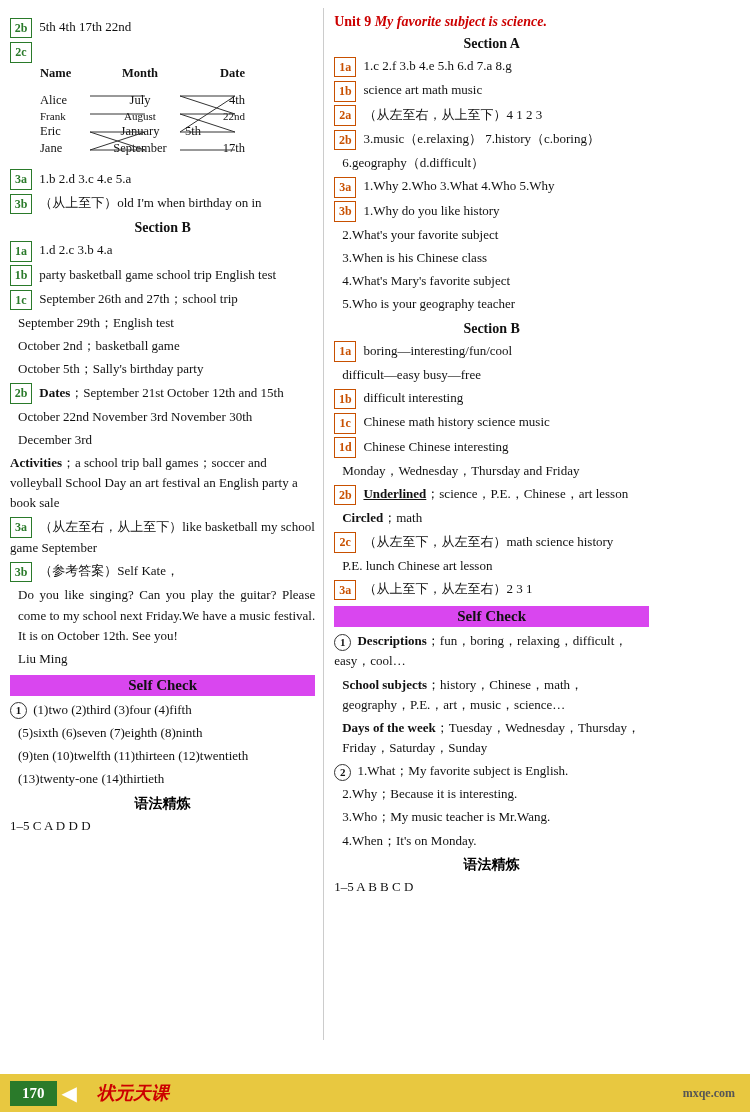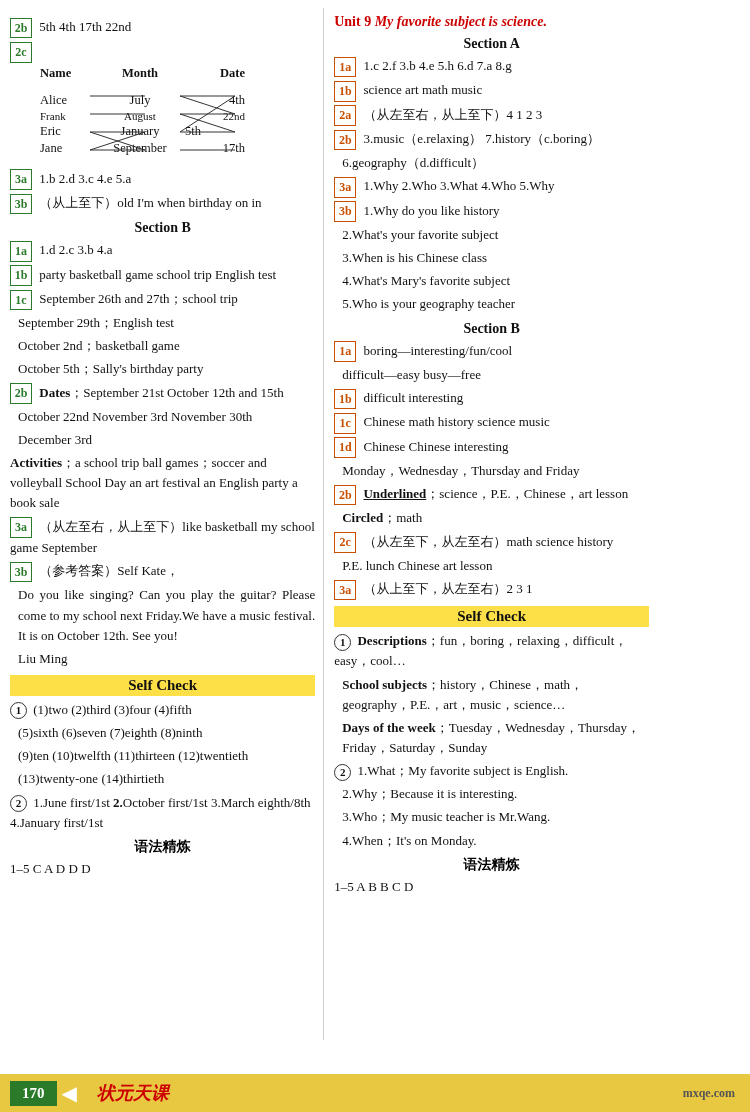--- a/index.html
+++ b/index.html
@@ -65,21 +65,21 @@
     }
     .indent {
       padding-left: 8px;
     }
     .bold { font-weight: bold; }
     .self-check-title {
       text-align: center;
       font-weight: bold;
       font-size: 15px;
       margin: 6px 0 4px 0;
-      background: #fde047;
+      background: #d946ef;
       padding: 2px 0;
     }
     .grammar-title {
       text-align: center;
       font-weight: bold;
       font-size: 14px;
       margin: 5px 0 3px 0;
       color: #000;
     }
     .number-circle {
@@ -253,24 +253,20 @@
     <div class="self-check-title">Self Check</div>
 
     <div class="line">
       <span class="number-circle">1</span>
       <span>(1)two  (2)third  (3)four  (4)fifth</span>
     </div>
     <div class="line indent">(5)sixth  (6)seven  (7)eighth  (8)ninth</div>
     <div class="line indent">(9)ten  (10)twelfth  (11)thirteen  (12)twentieth</div>
     <div class="line indent">(13)twenty-one  (14)thirtieth</div>
 
-    <div class="line">
-      <span class="number-circle">2</span>
-      <span>1.June first/1st   <span style="font-weight:bold;">2.</span>October first/1st   3.March eighth/8th   4.January first/1st</span>
-    </div>
 
     <div class="grammar-title">语法精炼</div>
     <div class="line">1–5  C A D D D</div>
 
   </div>
 
   <div class="right-col">
 
     <div class="unit-title">
       <span>Unit 9   </span><span class="unit-subtitle">My favorite subject is science.</span>

